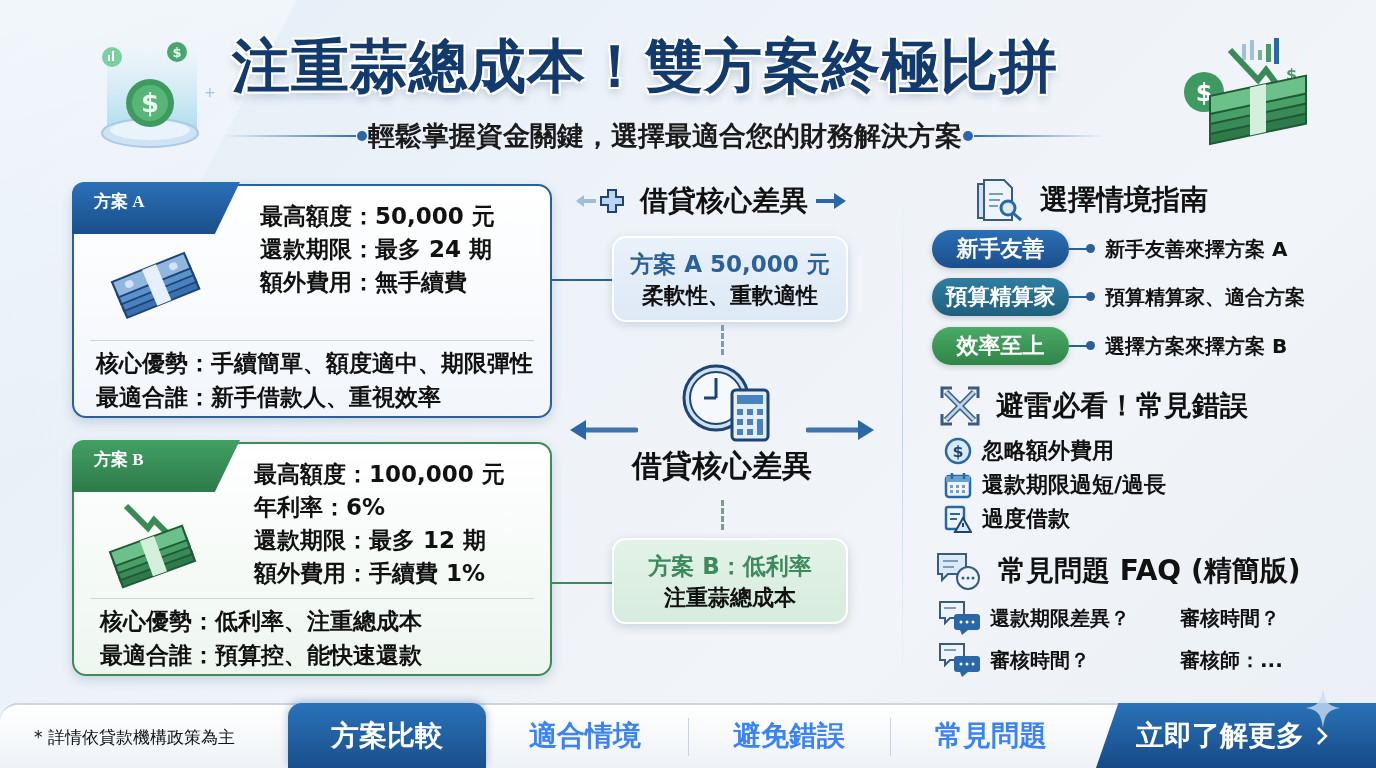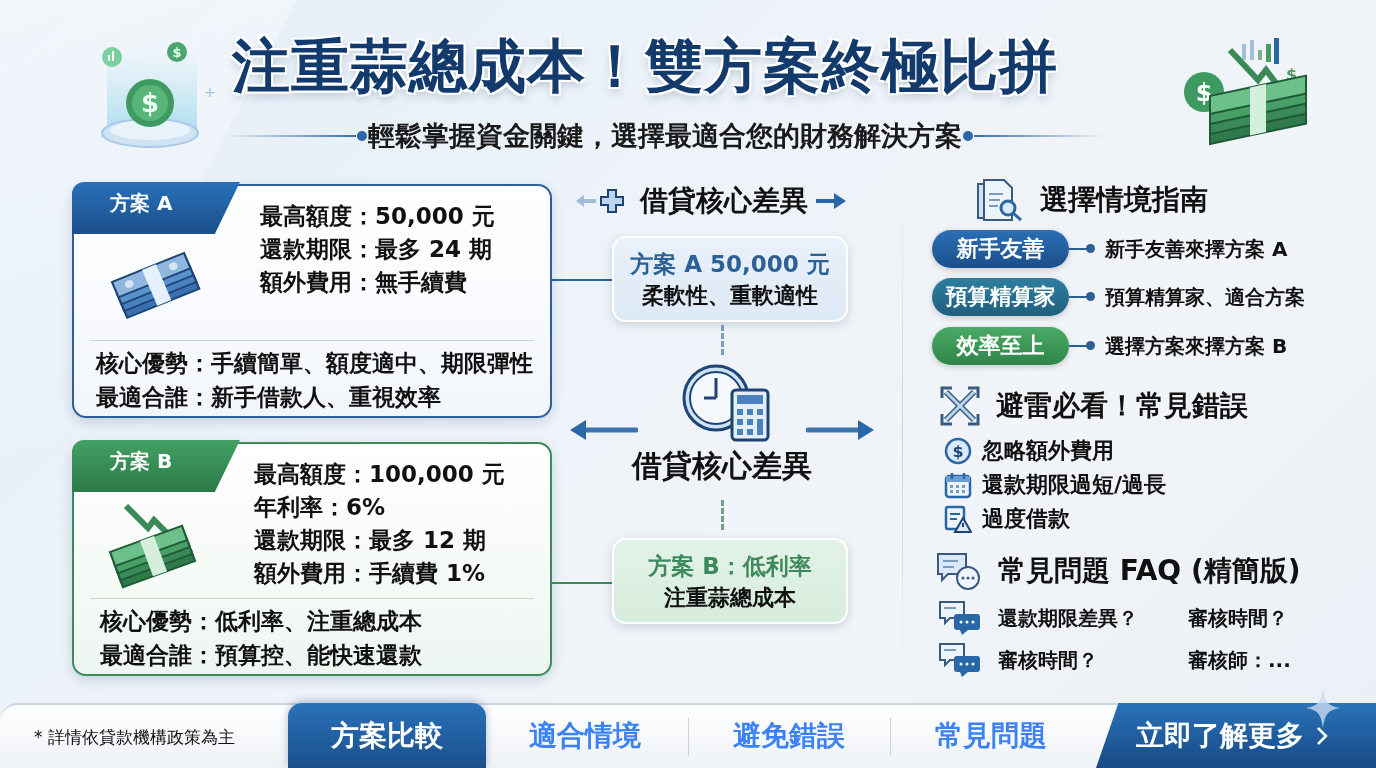--- a/index.html
+++ b/index.html
@@ -41,21 +41,21 @@
     position: absolute; left: 72px; width: 480px;
     border-radius: 14px; background: linear-gradient(180deg, #ffffff, #f2f6fb);
     box-shadow: 0 4px 12px rgba(30,60,100,0.18);
   }
   .plan-card.a { top: 184px; height: 234px; border: 2.5px solid #2c6198; }
   .plan-card.b { top: 442px; height: 234px; border: 2.5px solid #3d8a5d; background: linear-gradient(180deg, #ffffff, #eef6f0); }
   .plan-tab {
     position: absolute; left: -2px; top: -4px; height: 52px; width: 168px;
     border-radius: 12px 0 14px 0;
     clip-path: polygon(0 0, 100% 0, 85% 100%, 0 100%);
-    color: #fff; font-size: 20px; font-weight: 800; padding: 8px 0 0 38px;
+    color: #fff; font-size: 17px; font-weight: 800; padding: 8px 0 0 22px; font-family: Liberation Serif, serif;
   }
   .plan-card.a .plan-tab { background: linear-gradient(180deg, #2a70b8, #1a4f8a); }
   .plan-card.b .plan-tab { background: linear-gradient(180deg, #42a064, #2d7a4a); }
   .plan-icon { position: absolute; left: 30px; top: 58px; width: 100px; height: 90px; }
   .spec-list { position: absolute; left: 186px; top: 14px; }
   .plan-card.b .spec-list { left: 180px; }
   .spec { font-size: 23px; font-weight: 700; line-height: 33px; color: #111; white-space: nowrap; }
   .plan-divider { position: absolute; left: 16px; right: 16px; top: 154px; height: 1px; background: #c7d4e2; }
   .plan-card.b .plan-divider { background: #c7dccd; }
   .plan-foot { position: absolute; left: 22px; top: 160px; }
@@ -98,21 +98,21 @@
   }
   .pill.blue { width: 137px; background: linear-gradient(180deg, #2b6fb4, #1b4f8c); }
   .pill.teal { width: 137px; background: linear-gradient(180deg, #2f7ea0, #1f5f7e); }
   .pill.green { width: 137px; background: linear-gradient(180deg, #4aaa66, #2f8548); }
   .pill-link { width: 22px; height: 2px; background: #2c5f93; position: relative; }
   .pill-link::after { content: ""; position: absolute; right: -4px; top: -4px; width: 9px; height: 9px; border-radius: 50%; background: #2c5f93; }
   .guide-text { margin-left: 14px; font-size: 20px; font-weight: 700; white-space: nowrap; }
 
   .mistake { position: absolute; left: 944px; display: flex; align-items: center; gap: 10px; font-size: 22px; font-weight: 700; white-space: nowrap; }
   .faq-row { position: absolute; left: 938px; display: flex; align-items: center; font-size: 20px; font-weight: 700; white-space: nowrap; }
-  .faq-row .q1 { margin-left: 16px; width: 190px; }
+  .faq-row .q1 { margin-left: 8px; width: 190px; }
 
   
   .bottom-bar {
     position: absolute; left: 0; top: 703px; width: 1376px; height: 65px;
     background: linear-gradient(180deg, #ffffff, #eef2f6);
     border-top: 2px solid #c9d6e3; border-radius: 18px 0 0 0;
   }
   .disclaimer { position: absolute; left: 34px; top: 726px; font-size: 17px; font-weight: 400; color: #111; white-space: nowrap; }
   .nav-tab { position: absolute; top: 703px; height: 65px; display: flex; align-items: center; justify-content: center; font-size: 28px; font-weight: 900; color: #3b82f6; }
   .nav-tab.active { background: linear-gradient(180deg, #2a72b8, #1a4f8c); color: #fff; border-radius: 14px 14px 0 0; box-shadow: 0 -2px 8px rgba(20,60,110,0.3); }

